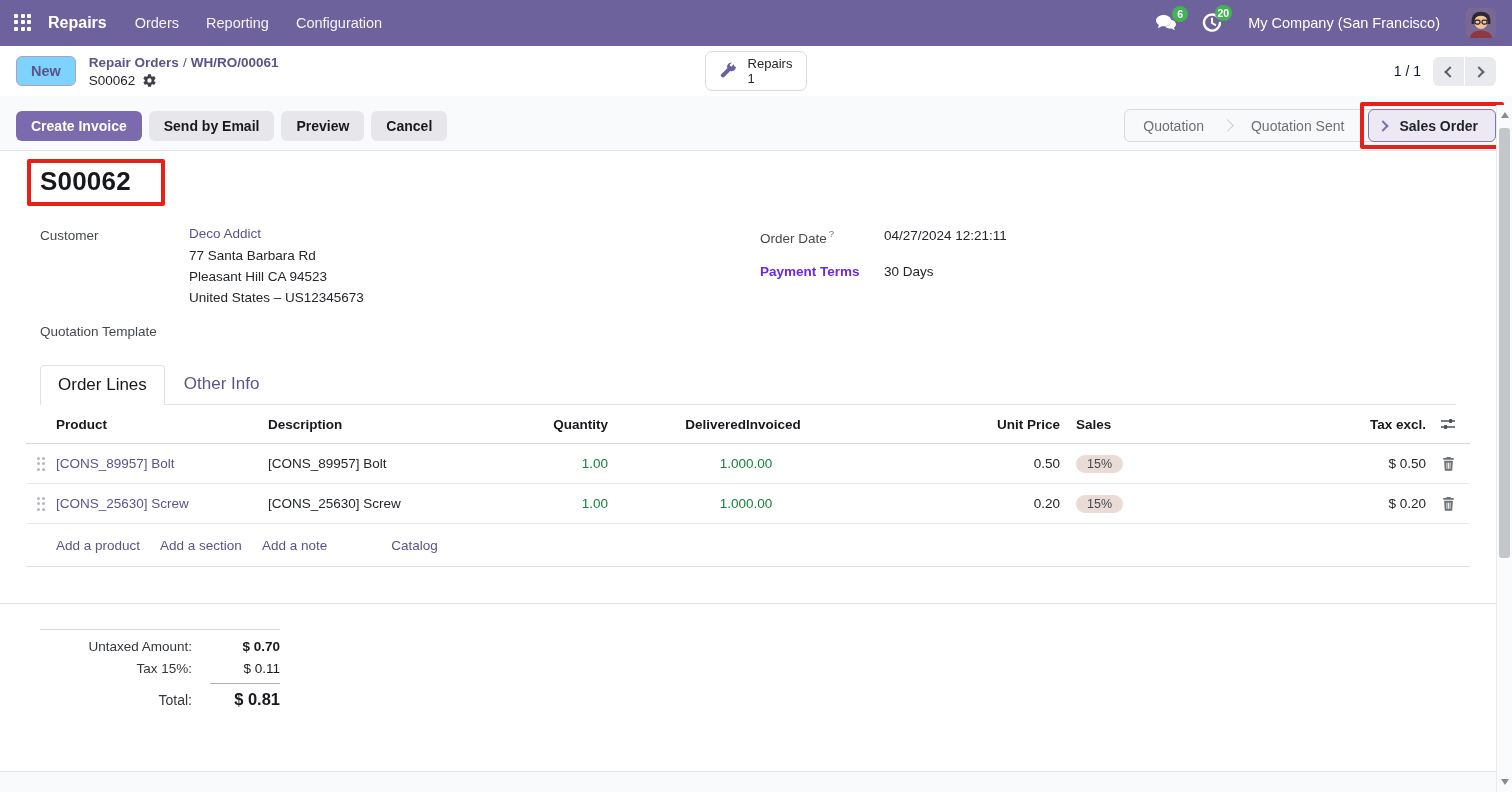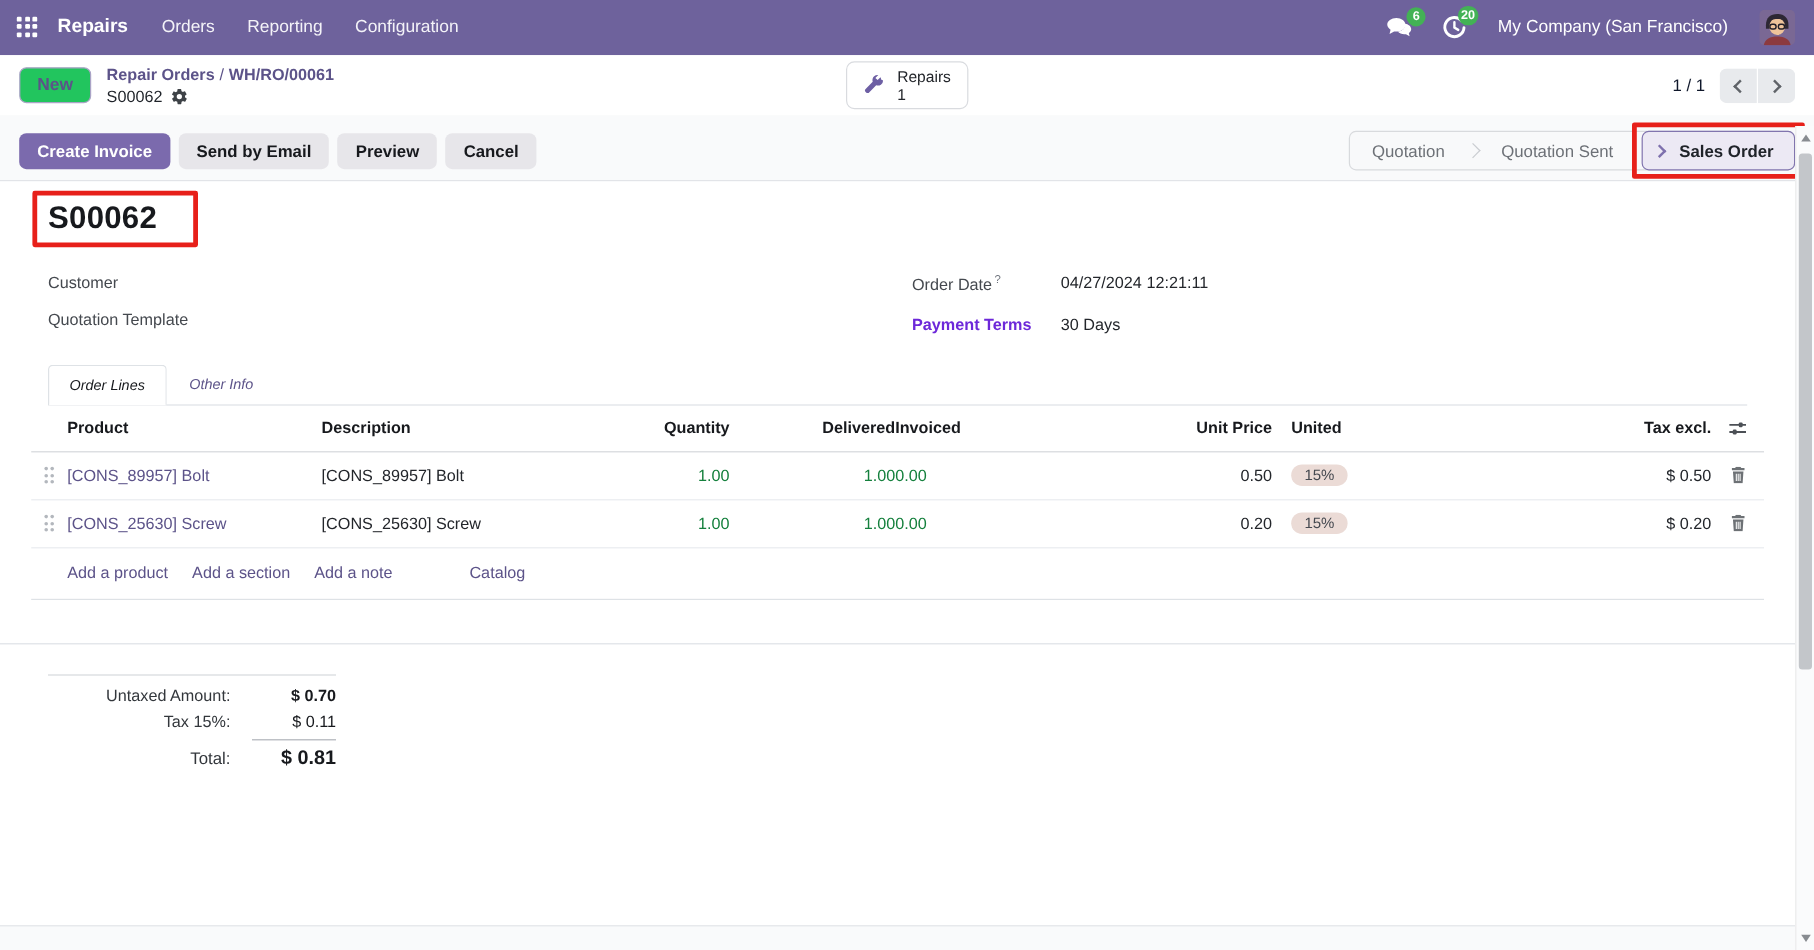--- a/index.html
+++ b/index.html
@@ -16,21 +16,21 @@
   .nav-spacer { flex:1; }
   .systray { display:flex; align-items:center; gap:24px; }
   .tray-icon { position:relative; cursor:pointer; display:flex; }
   .tray-badge { position:absolute; top:-8px; right:-10px; background:#43b255; color:#fff; font-size:10.5px; font-weight:700; min-width:16px; height:16px; line-height:16px; text-align:center; border-radius:9px; padding:0 3px; }
   .company-name { font-size:14.5px; margin-left:2px; cursor:pointer; }
   .avatar { width:30px; height:30px; border-radius:5px; overflow:hidden; margin-left:2px; cursor:pointer; display:flex; }
 
   
   .control-panel { height:50px; background:#fff; display:flex; align-items:center; padding:6px 16px; }
   .cp-left { display:flex; align-items:center; flex:1; }
-  .btn-new { background:#22c55e; border:1px solid #aaa3c6; color:#5c5389; font-weight:700; font-size:14.5px; padding:6px 14px; border-radius:6px; cursor:pointer; font-family:inherit;text-align:center; }
+  .btn-new { background:#7dd3fc; border:1px solid #aaa3c6; color:#5c5389; font-weight:700; font-size:14.5px; padding:6px 14px; border-radius:6px; cursor:pointer; font-family:inherit;text-align:center; }
   .breadcrumb-block { margin-left:13px; line-height:17px; }
   .bc-line1 { color:#5c5389; font-weight:600; font-size:13.5px; }
   .bc-line1 .bc-sep { color:#5c5389; margin:0 4px; font-weight:400; }
   .bc-link { cursor:pointer; }
   .bc-line2 { color:#1f2329; font-size:13.5px; display:flex; align-items:center; gap:7px; margin-top:1px; }
   .gear-btn { display:flex; cursor:pointer; }
   .cp-center { display:flex; justify-content:center; }
   .smart-btn { display:flex; align-items:center; gap:10px; border:1px solid #d9dbdf; background:#fff; border-radius:7px; padding:4px 14px 4px 12px; cursor:pointer; }
   .smart-txt { line-height:15px; font-size:13px; color:#23262b; text-align:left; }
   .cp-right { flex:1; display:flex; align-items:center; justify-content:flex-end; gap:12px; }
@@ -68,21 +68,21 @@
   .f-label-bold { font-weight:700; color:#6d28d9; }
   .f-help { font-size:9.5px; color:#6b707a; vertical-align:super; margin-left:2px; }
   .f-value { color:#23262b; padding-top:2px; cursor:text; }
   .link { color:#5c5389; cursor:pointer; }
   .addr { line-height:21px; margin-top:4px; color:#23262b; }
   .mt14 { margin-top:14px; }
   .mt16 { margin-top:16px; }
 
   
   .tabs { display:flex; margin-top:26px; border-bottom:1px solid #dee2e6; }
-  .tab { padding:9px 17px; font-size:12px; cursor:pointer;font-style:italic; }
+  .tab { padding:9px 17px; font-size:17px; cursor:pointer; }
   .tab.active { background:#fff; border:1px solid #dee2e6; border-bottom:1px solid #fff; margin-bottom:-1px; border-radius:4px 4px 0 0; color:#17191d; }
   .tab.inactive { color:#5c5389; margin-left:2px; }
 
   
   .olist { margin:0 -14px; }
   .orow { display:flex; align-items:center; }
   .ohead { height:39px; border-bottom:1px solid #d5d8db; font-weight:700; color:#17191d; }
   .oline { height:40px; border-bottom:1px solid #e9ecef; }
   .c-handle { width:30px; display:flex; justify-content:center; }
   .c-product { width:212px; }
@@ -234,20 +234,26 @@
   <div class="sheet">
 
     <div class="title-redbox">
       <div class="sheet-title">S00062</div>
     </div>
 
     <div class="fields">
       <div class="col-left">
         <div class="field-row">
           <div class="f-label">Customer</div>
+          <div>
+            <div class="link">Deco Addict</div>
+            <div class="addr">77 Santa Barbara Rd</div>
+            <div class="addr" style="margin-top:0">Pleasant Hill CA 94523</div>
+            <div class="addr" style="margin-top:0">United States – US12345673</div>
+          </div>
         </div>
         <div class="field-row mt14">
           <div class="f-label">Quotation Template</div>
           <div class="f-value"></div>
         </div>
       </div>
       <div class="col-right">
         <div class="field-row">
           <div class="f-label-r"><span>Order Date</span><sup class="f-help">?</sup></div>
           <div class="f-value">04/27/2024 12:21:11</div>
@@ -268,21 +274,21 @@
     
     <div class="olist">
       <div class="orow ohead">
         <div class="c-handle"></div>
         <div class="c-product">Product</div>
         <div class="c-desc">Description</div>
         <div class="c-qty">Quantity</div>
         <div class="c-deliv">Delivered</div>
         <div class="c-inv">Invoiced</div>
         <div class="c-price">Unit Price</div>
-        <div class="c-taxes">United</div>
+        <div class="c-taxes">Sales</div>
         <div class="c-subtotal">Tax excl.</div>
         <div class="c-trash">
           <svg width="14" height="12" viewBox="0 0 14 12">
               <path d="M0 3h14M0 9h14" stroke="#4c5056" stroke-width="1.5"></path>
               <rect x="8" y="1" width="3.2" height="4" rx="1" fill="#4c5056"></rect>
               <rect x="3" y="7" width="3.2" height="4" rx="1" fill="#4c5056"></rect>
             </svg>
         </div>
       </div>
 

